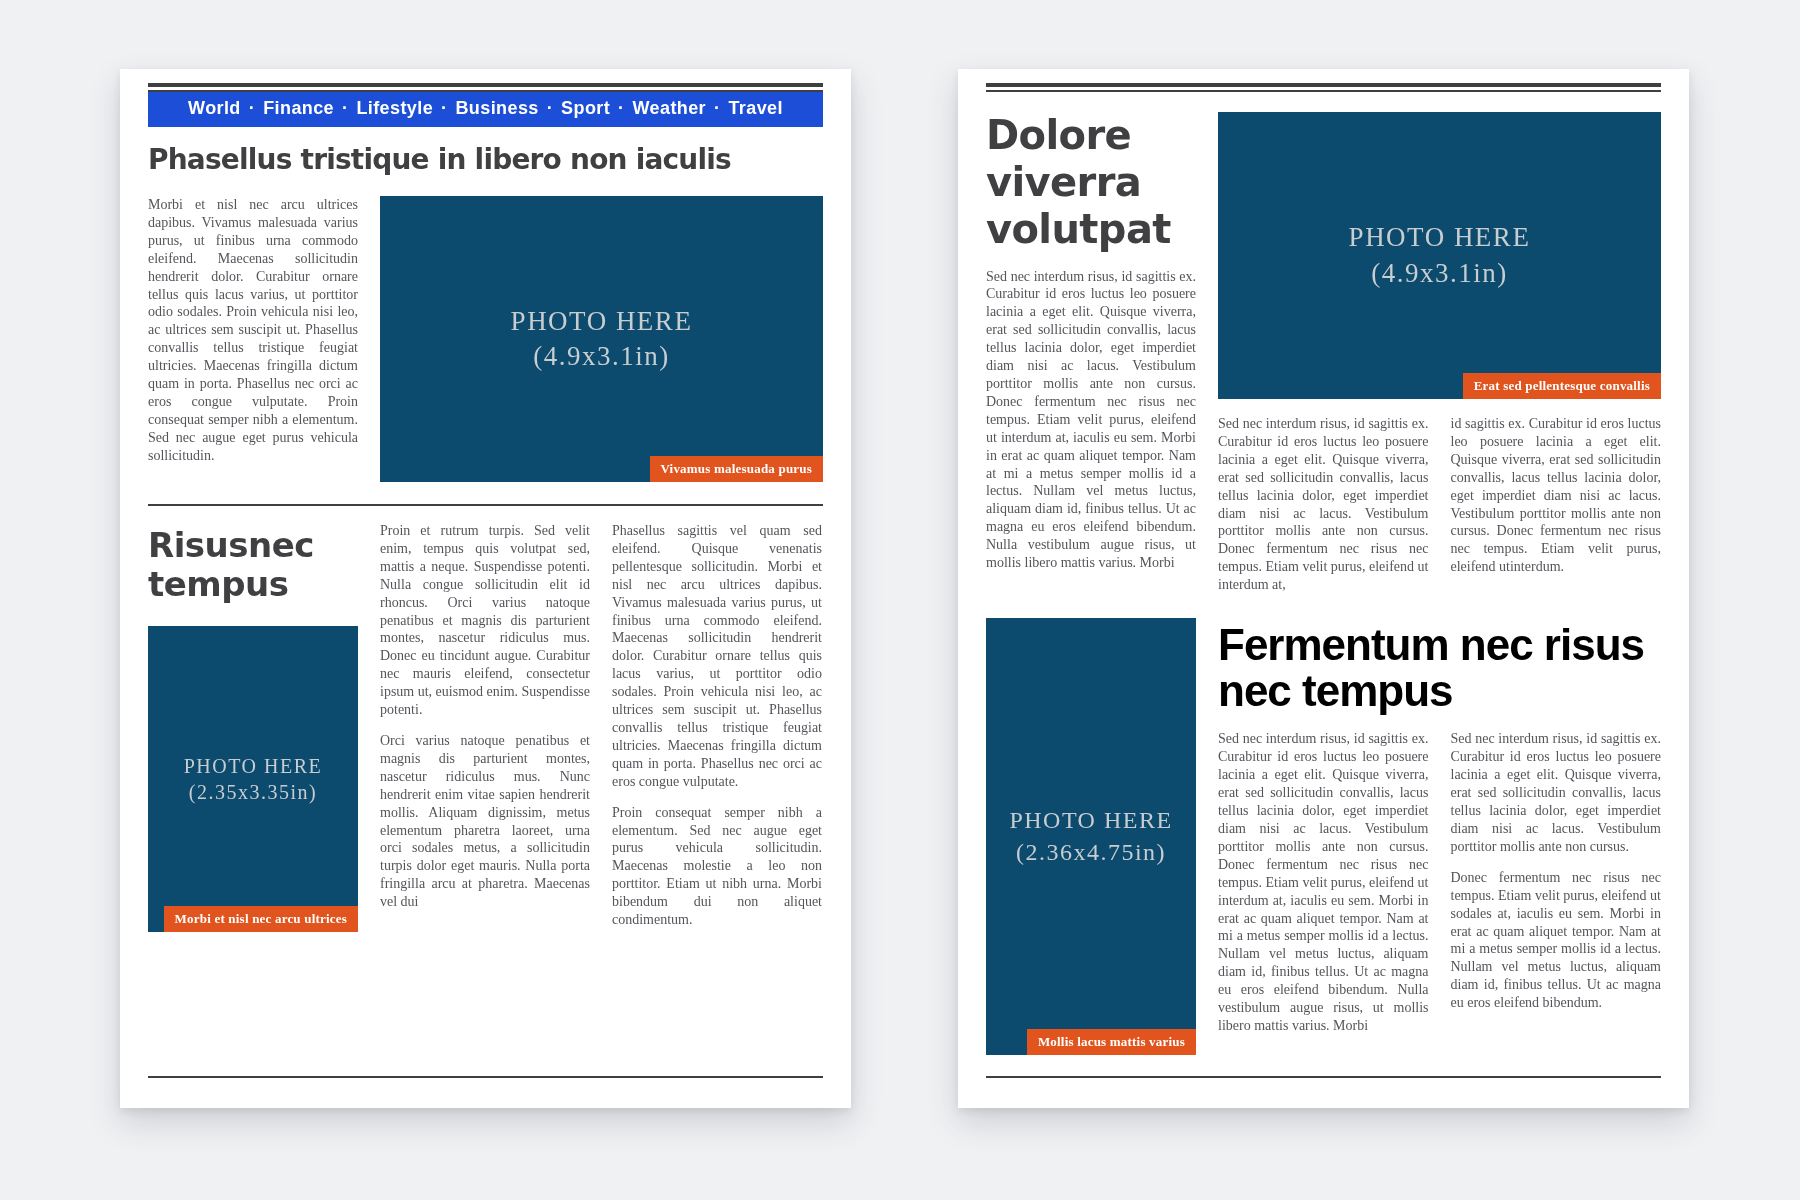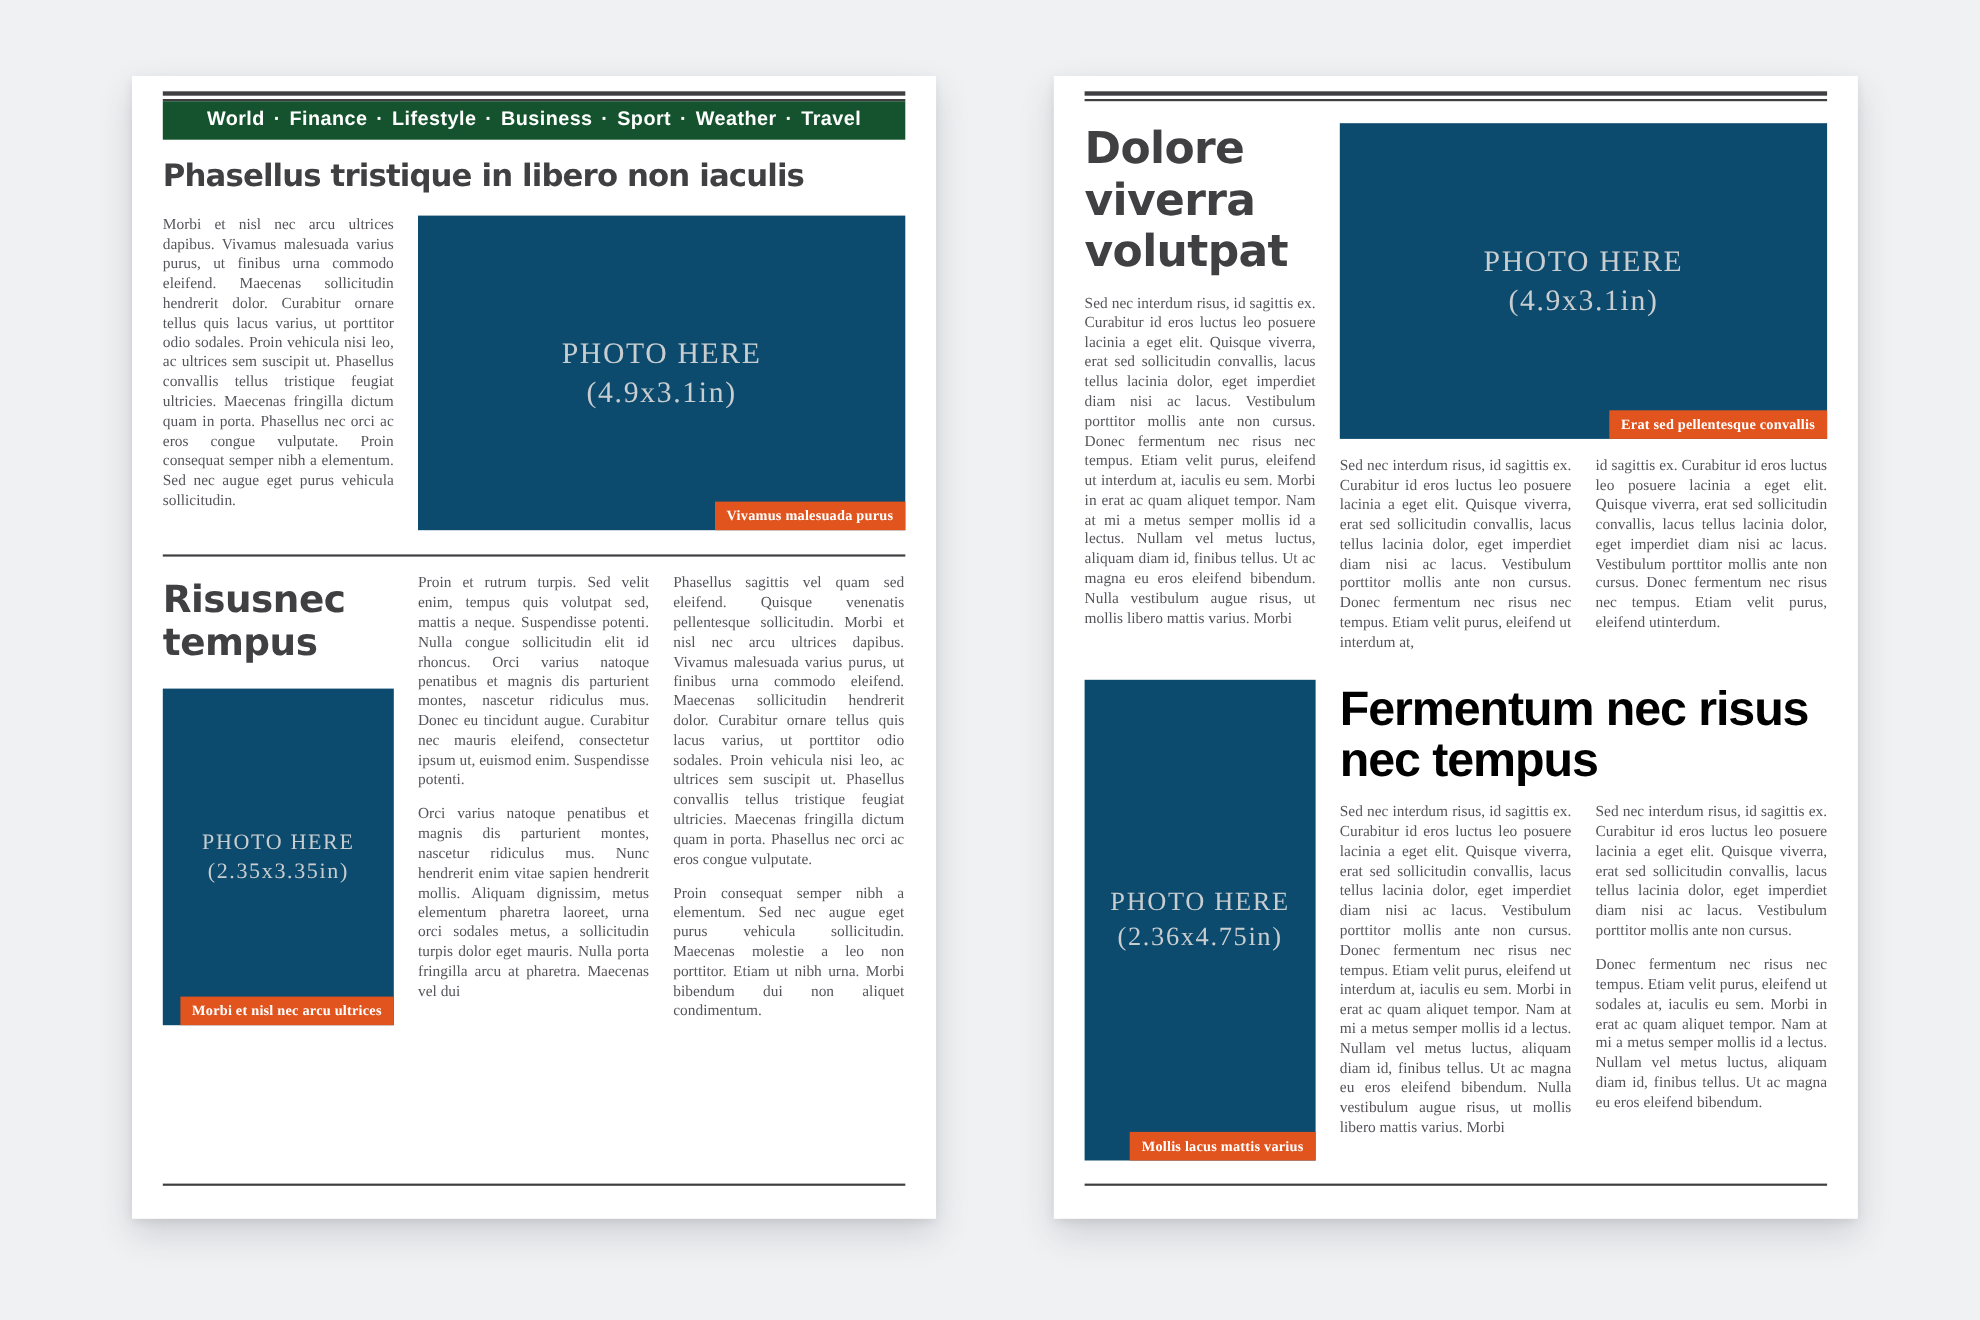--- a/index.html
+++ b/index.html
@@ -21,21 +21,21 @@
   
   .masthead {
     text-align:center; font-family:"Liberation Serif", serif; font-weight:700;
     font-size:96px; line-height:1.08; letter-spacing:4px; margin:8px 0 4px 0; white-space:nowrap;
   }
   .mast-primary { color:#3f3e41; margin-right:14px; }
   .mast-accent  { color:#e2541e; }
 
   
   .navbar {
-    background:#14532d; color:#ffffff; text-align:center;
+    background:#1d4ed8; color:#ffffff; text-align:center;
     font-family:"Liberation Sans", sans-serif; font-weight:700; font-size:18px;
     padding:6px 0 8px 0; letter-spacing:.4px; flex:none;
   }
   .nav-sep { margin:0 8px; }
   .nav-item { cursor:pointer; }
 
   
   .headline-lead {
     font-family:"DejaVu Sans", sans-serif; font-weight:700; color:#403f42;
     font-size:28px; letter-spacing:-0.8px; white-space:nowrap; margin:16px 0 14px 0;

